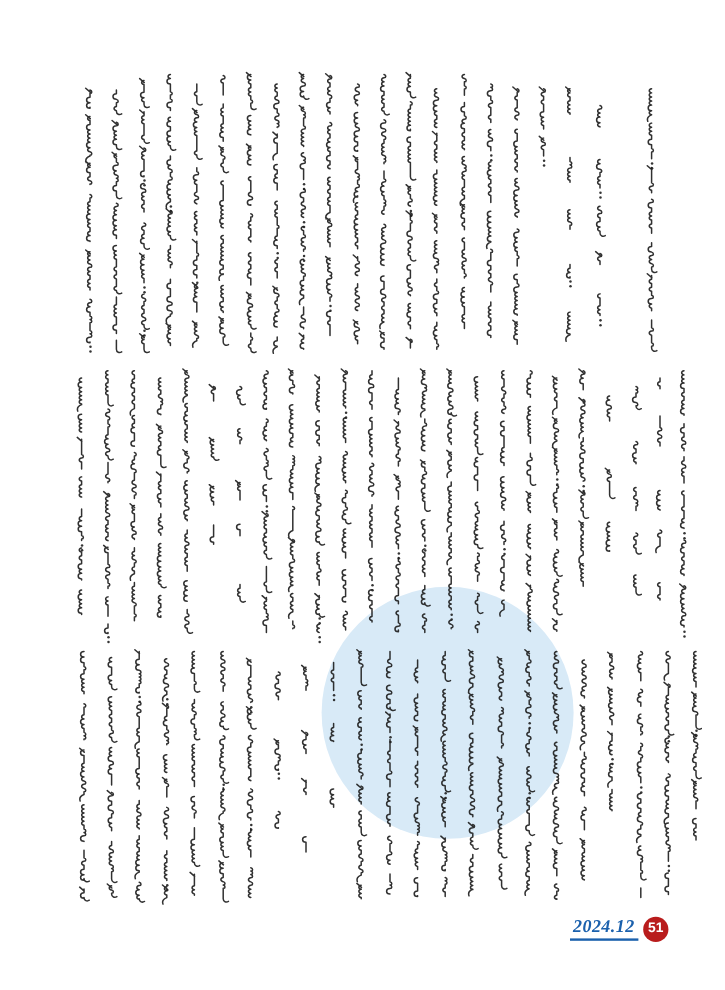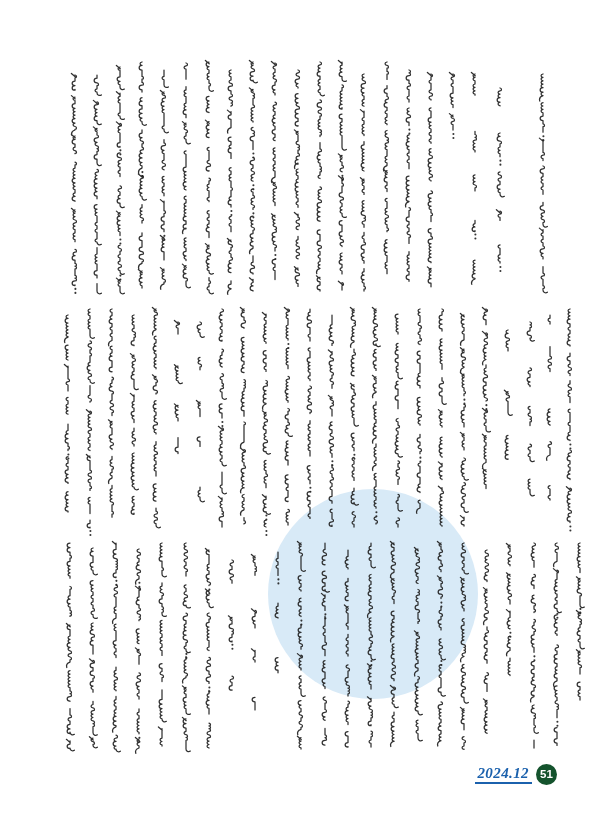--- a/index.html
+++ b/index.html
@@ -225,16 +225,16 @@
         <circle cx="557.4" cy="721.7162661941256" r="1.05" fill="#1f1f1f" opacity="0.9"></circle>
         <circle cx="557.4" cy="725.7162661941256" r="1.05" fill="#1f1f1f" opacity="0.9"></circle>
         <path d="M580 543.0 c-2.6 0.4 -2.6 3 0 3.4 c-2.6 0.4 -2.6 3 0 3.4 c-2.6 0.4 -2.6 3 0 3.4 c-2.6 0.4 -2.6 3 0 3.4 c-3.8 0 -3.8 4.6 0 4.6 c-2.6 0.4 -2.6 3 0 3.4 c-2.6 0.4 -2.6 3 0 3.4 l0 3.2 L580 572.6 M576.4 576.8 L580.2 580.1 M580 578.3 c-2.6 0.4 -2.6 3 0 3.4 c-2.6 0.4 -2.6 3 0 3.4 c-2.6 0.4 -2.6 3 0 3.4 c-3.8 0 -3.8 4.6 0 4.6 c2 0.5 2 2.8 0 2.8 l0 3.2 l0 3.2 L580 604.9 c0 2.6 2.6 3.4 4.4 2.2 M576.4 610.5 L580.2 613.8 M580 612.0 c-2.6 0.4 -2.6 3 0 3.4 c-2.6 0.4 -2.6 3 0 3.4 c2 0.5 2 2.8 0 2.8 c2 0.5 2 2.8 0 2.8 l0 3.2 c-2.6 0.4 -2.6 3 0 3.4 c-3.8 0 -3.8 4.6 0 4.6 l0 3.2 c-2.6 0.4 -2.6 3 0 3.4 l0 3.2 L580 646.1 c0 2.6 2.6 3.4 4.4 2.2 M576.4 649.7 L580.2 653.0 M580 651.2 c-2.6 0.4 -2.6 3 0 3.4 c-2.6 0.4 -2.6 3 0 3.4 c-2.6 0.4 -2.6 3 0 3.4 c-2.6 0.4 -2.6 3 0 3.4 c2 0.5 2 2.8 0 2.8 l0 3.2 l0 3.2 L580 673.9 M580 682.1 c-3.8 0 -3.8 4.6 0 4.6 l0 3.2 c-2.6 0.4 -2.6 3 0 3.4 c-2.6 0.4 -2.6 3 0 3.4 l0 3.2 L580 700.0 " fill="none" stroke="#1f1f1f" stroke-width="1.25" stroke-linecap="round" stroke-linejoin="round" opacity="0.92"></path>
         <circle cx="580.4" cy="608.9238180390093" r="1.05" fill="#1f1f1f" opacity="0.9"></circle>
         <circle cx="580.4" cy="612.9238180390093" r="1.05" fill="#1f1f1f" opacity="0.9"></circle>
       </g>
     </svg>
 
   <div class="footer">
     <span class="issue-date" style="color: rgb(27, 97, 173); border-bottom-color: rgb(27, 97, 173);">2024.12</span>
-    <span class="page-badge" style="background: #14532d; color: rgb(255, 255, 255);">51</span>
+    <span class="page-badge" style="background: #b91c1c; color: rgb(255, 255, 255);">51</span>
   </div>
 
 </div>
 
 </body></html>

